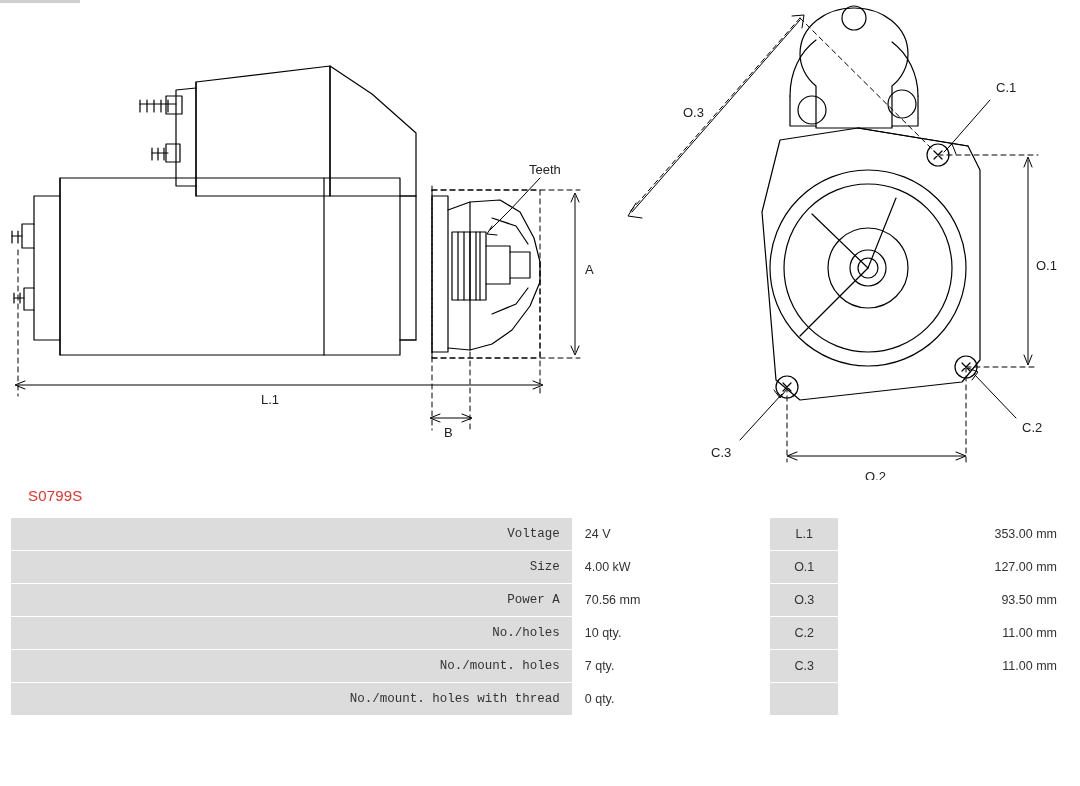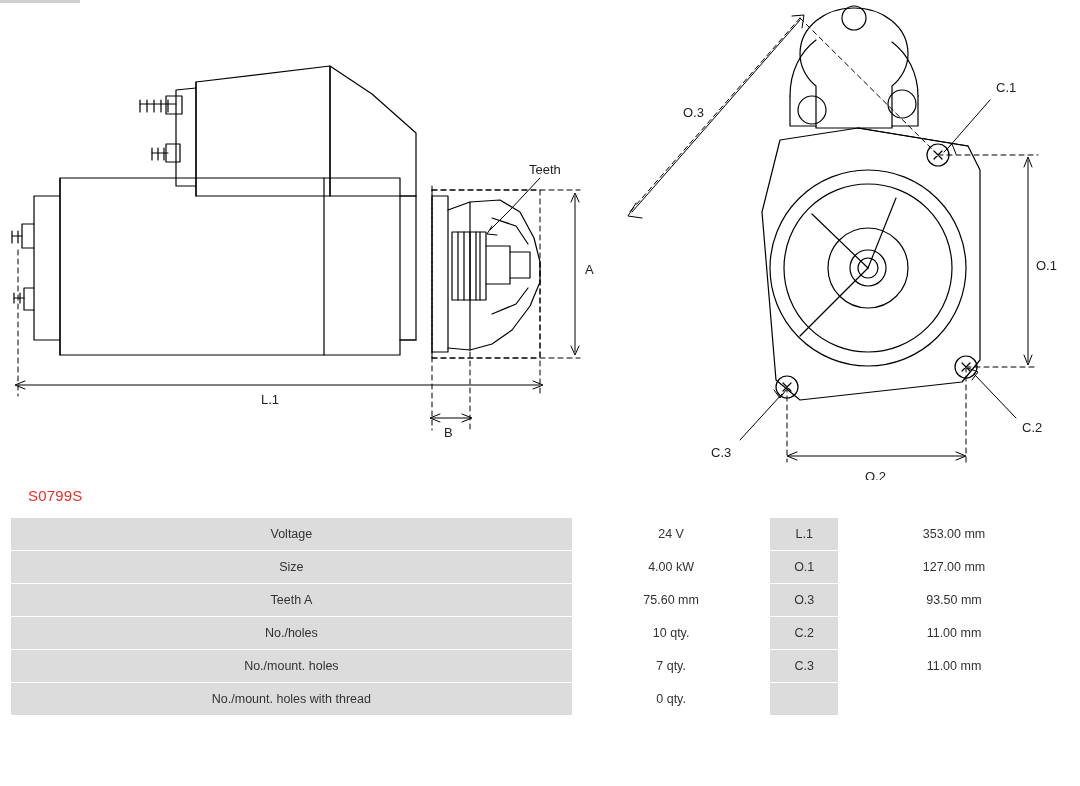--- a/index.html
+++ b/index.html
@@ -43,39 +43,40 @@
   }
   #spec-table td {
     border: 1px solid #ffffff;
     height: 33px;
     padding: 0 12px;
     vertical-align: middle;
     white-space: nowrap;
   }
   .c-label {
     background: #dcdcdc;
-    text-align: center;
+    text-align: right;
     width: 557px;
     color: #333;
+    font-family: Liberation Mono, monospace;
   }
   .c-value {
     background: #ffffff;
-    text-align: center;
+    text-align: left;
     width: 196px;
     color: #333;
   }
   .c-label2 {
     background: #dcdcdc;
     text-align: center;
     width: 68px;
     color: #333;
   }
   .c-value2 {
     background: #ffffff;
-    text-align: center;
+    text-align: right;
     width: 229px;
     color: #333;
   }
   .c-empty { background: #dcdcdc; }
 
   
   #top-frame {
     position: absolute;
     left: 0; top: 0;
     width: 80px; height: 3px;
@@ -268,22 +269,22 @@
           <td class="c-label2">L.1</td>
           <td class="c-value2">353.00 mm</td>
         </tr>
         <tr>
           <td class="c-label">Size</td>
           <td class="c-value">4.00 kW</td>
           <td class="c-label2">O.1</td>
           <td class="c-value2">127.00 mm</td>
         </tr>
         <tr>
-          <td class="c-label">Teeth A</td>
-          <td class="c-value">75.60 mm</td>
+          <td class="c-label">Power A</td>
+          <td class="c-value">70.56 mm</td>
           <td class="c-label2">O.3</td>
           <td class="c-value2">93.50 mm</td>
         </tr>
         <tr>
           <td class="c-label">No./holes</td>
           <td class="c-value">10 qty.</td>
           <td class="c-label2">C.2</td>
           <td class="c-value2">11.00 mm</td>
         </tr>
         <tr>

